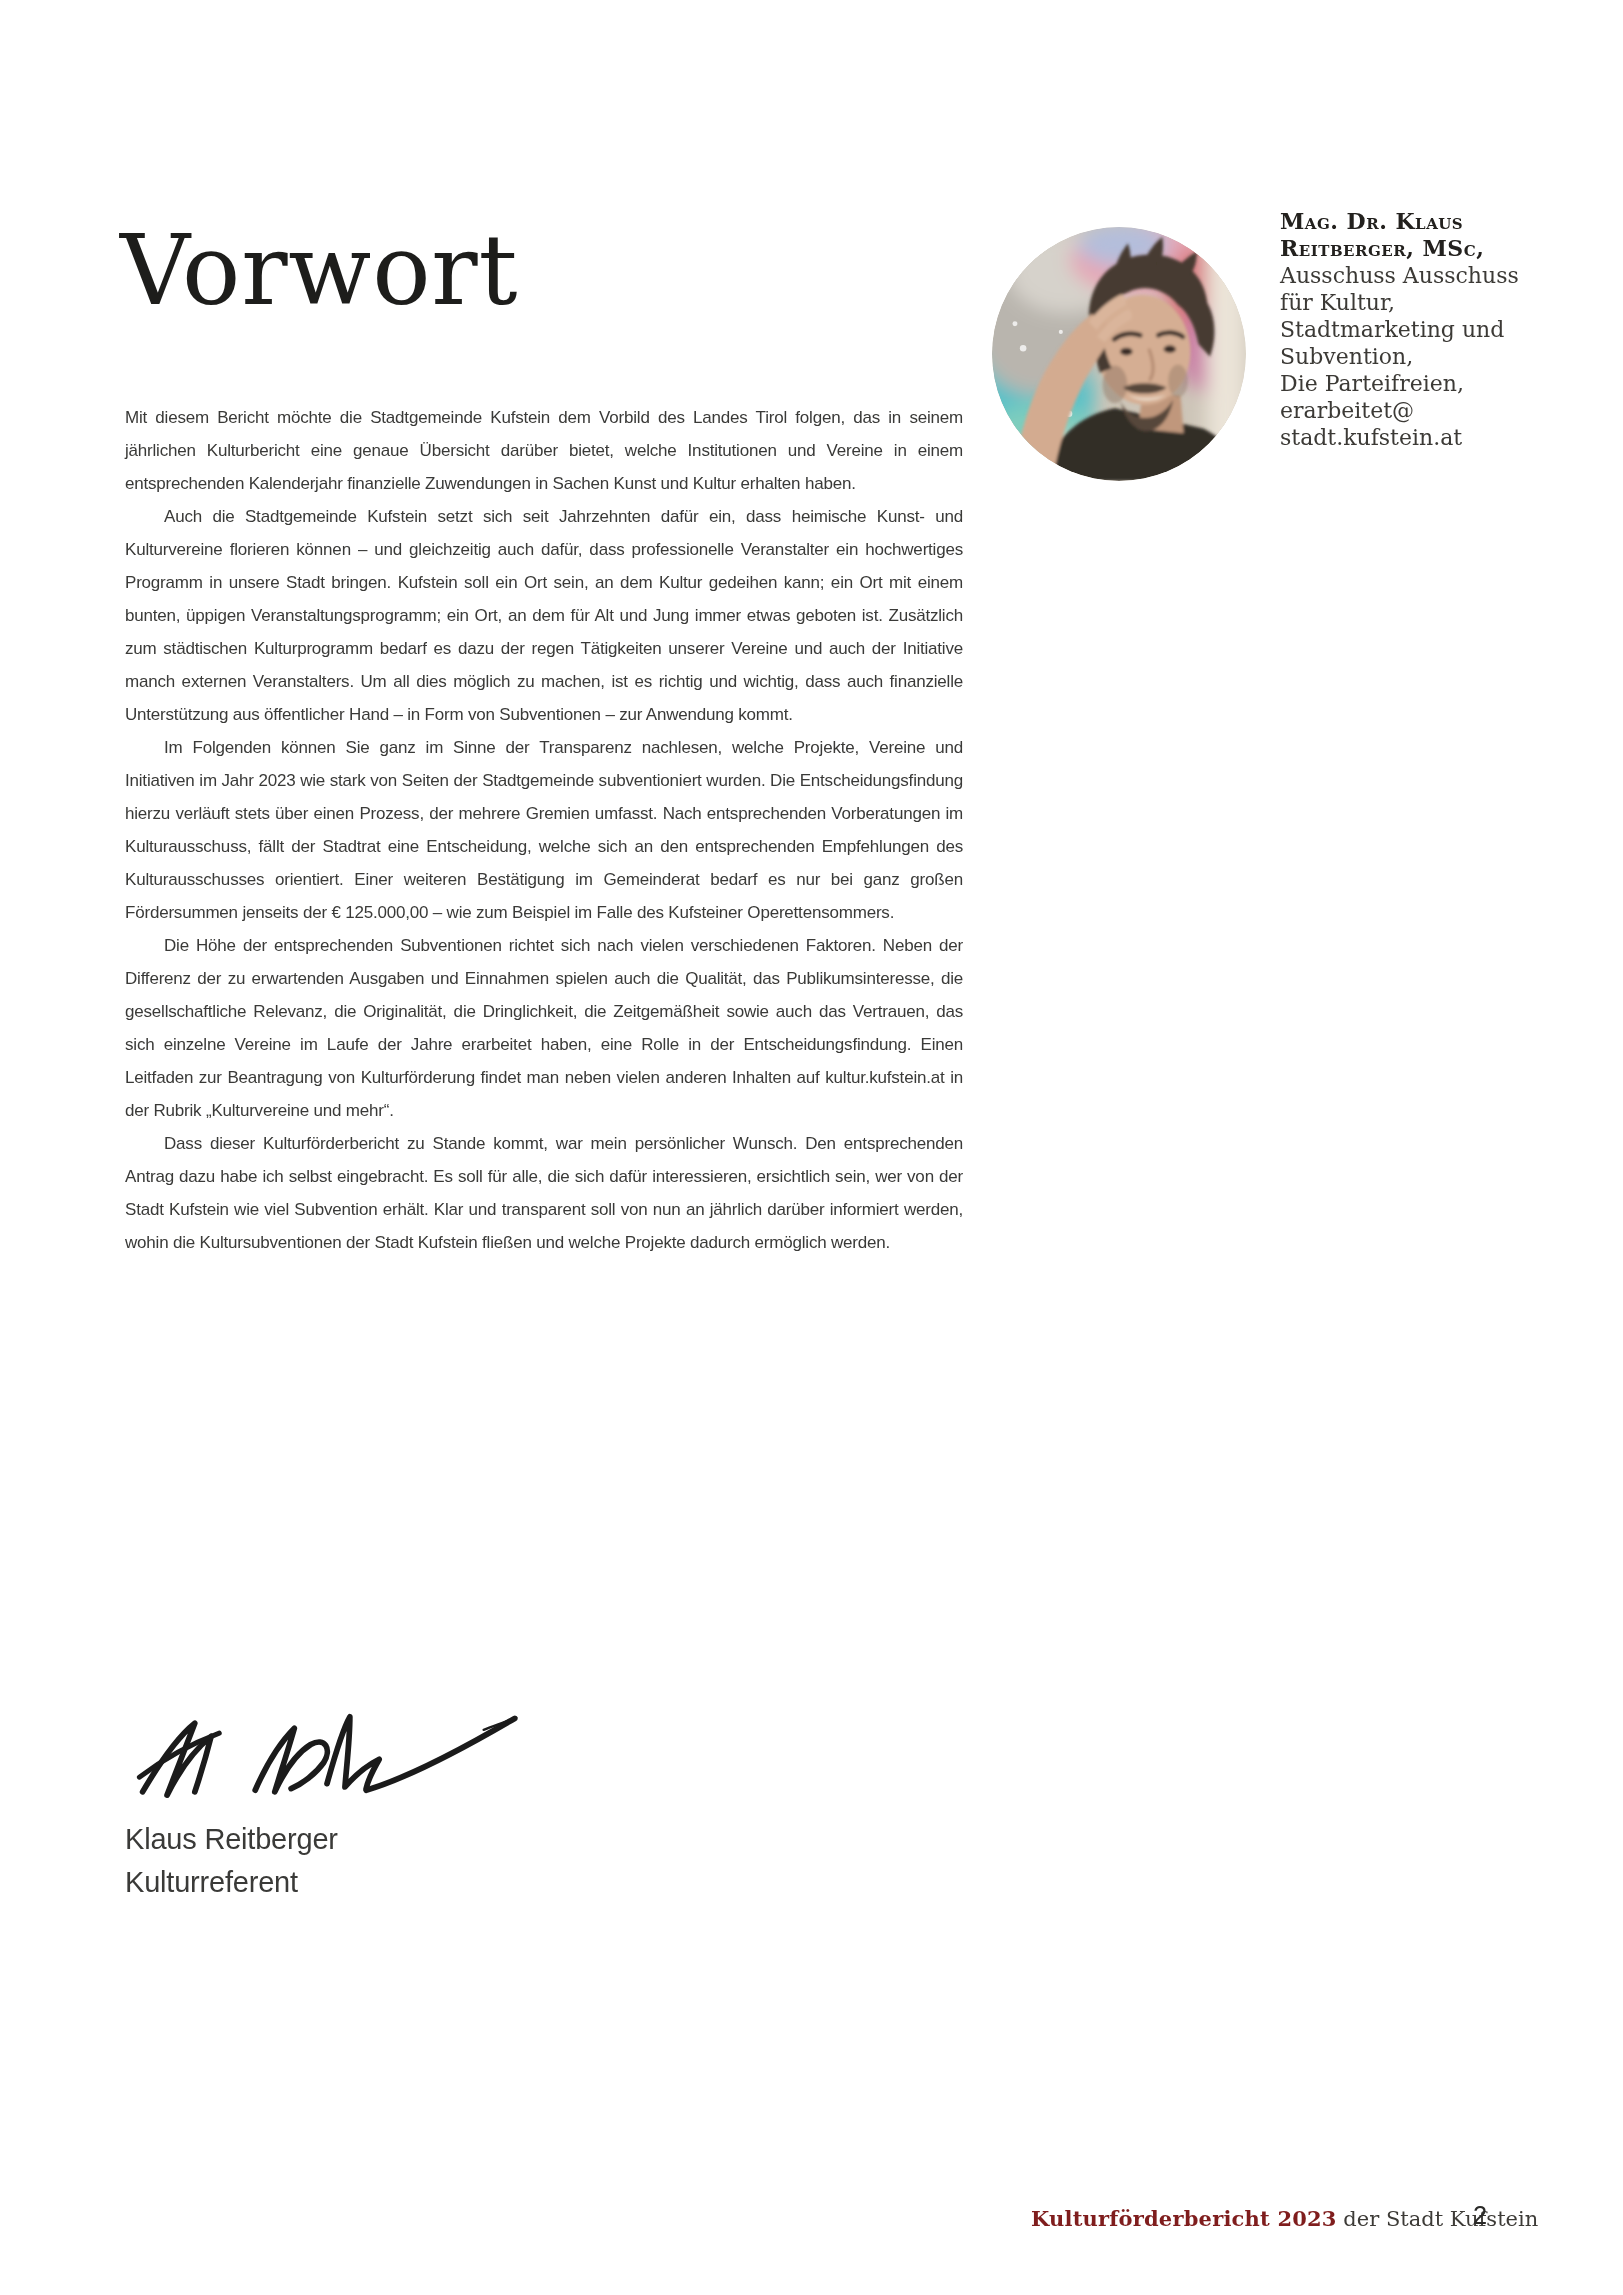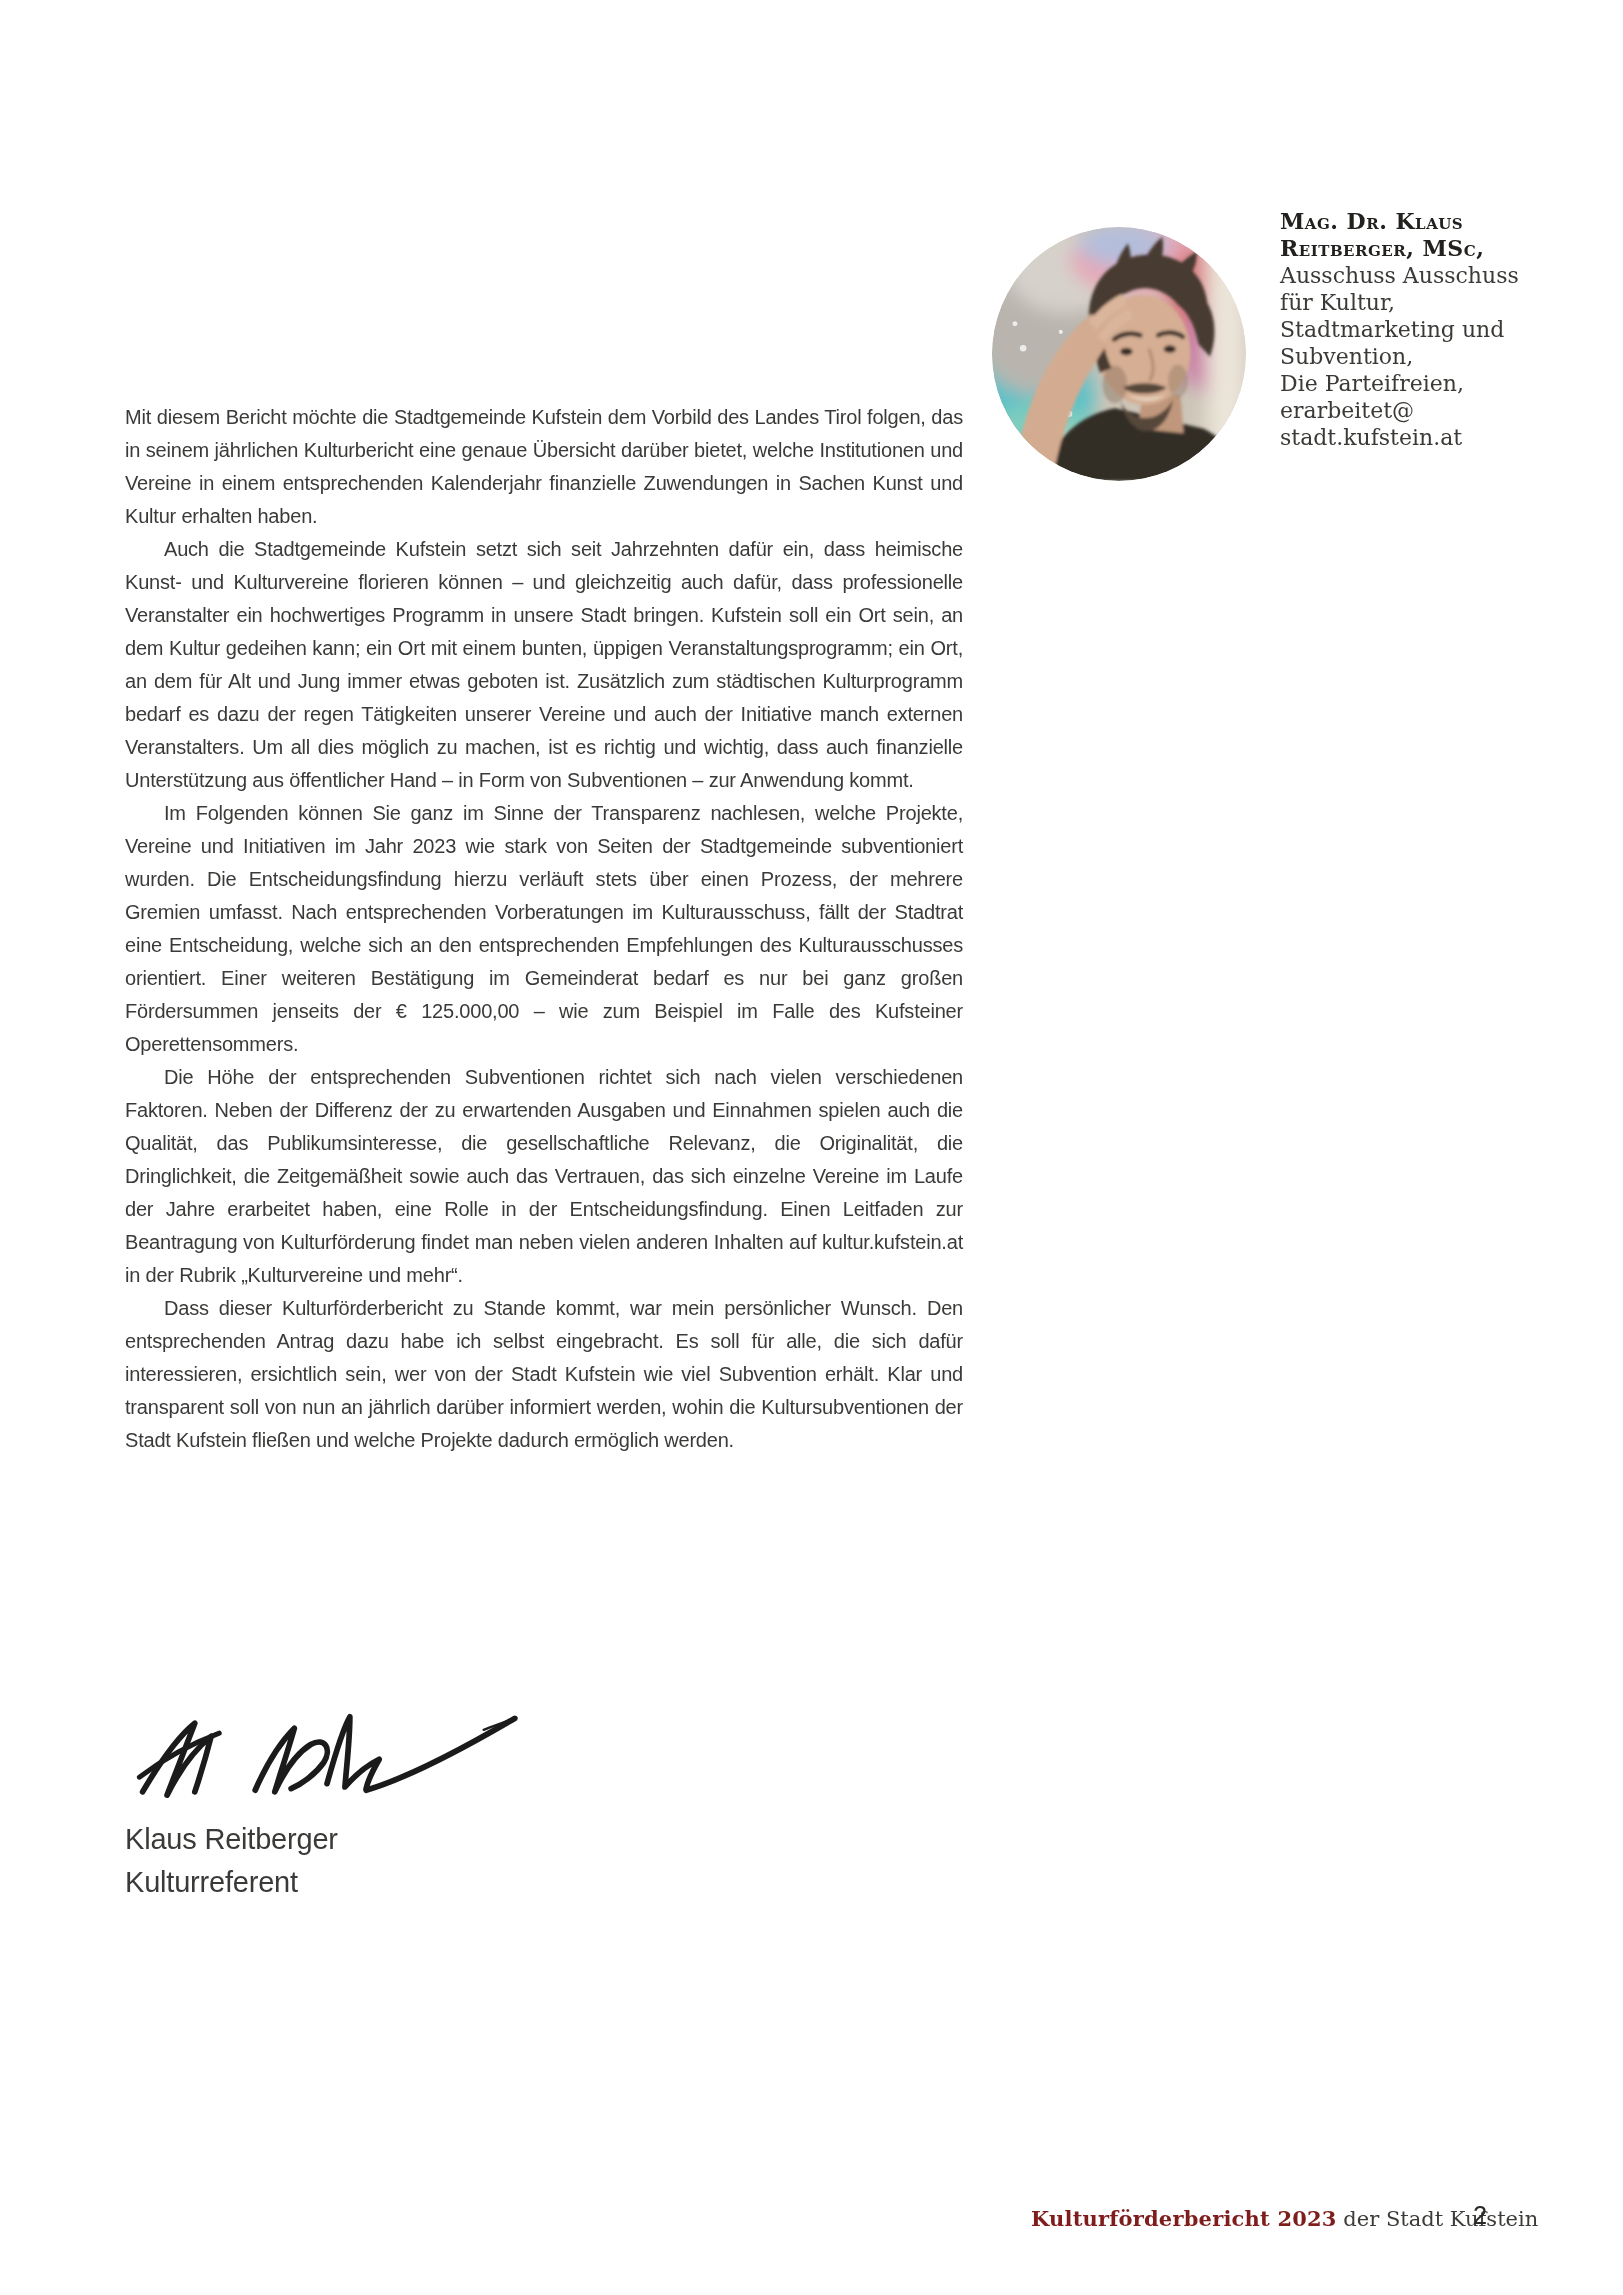--- a/index.html
+++ b/index.html
@@ -46,21 +46,21 @@
     font-weight: 700;
     font-variant: small-caps;
     letter-spacing: 0.5px;
     color: #23211e;
   }
 
   
   .body-text {
     position: absolute; left: 125px; top: 401px;
     width: 838px;
-    font-size: 20px; line-height: 33px;
+    font-size: 17px; line-height: 33px;
     letter-spacing: -0.2px;
     text-align: justify;
     color: #3a3a38;
   }
   .body-text p { margin: 0; }
   .body-text p + p { text-indent: 39px; }
 
   
   .signature-svg {
     position: absolute; left: 130px; top: 1707px;
@@ -90,20 +90,21 @@
     position: absolute; left: 1473px; top: 2199px;
     font-size: 25.4px; line-height: 33px;
     color: #2a2a28;
   }
 </style>
 </head>
 <body>
 
 <div class="page">
 
+  <h1 class="doc-title">Vorwort</h1>
 
   <div class="portrait">
     <svg viewBox="0 0 310 310">
       <defs>
         <clipPath id="pc">
             <circle cx="155" cy="155" r="155"></circle>
           </clipPath>
         <filter id="fb" x="-40%" y="-40%" width="180%" height="180%">
             <feGaussianBlur stdDeviation="11"></feGaussianBlur>
           </filter>

